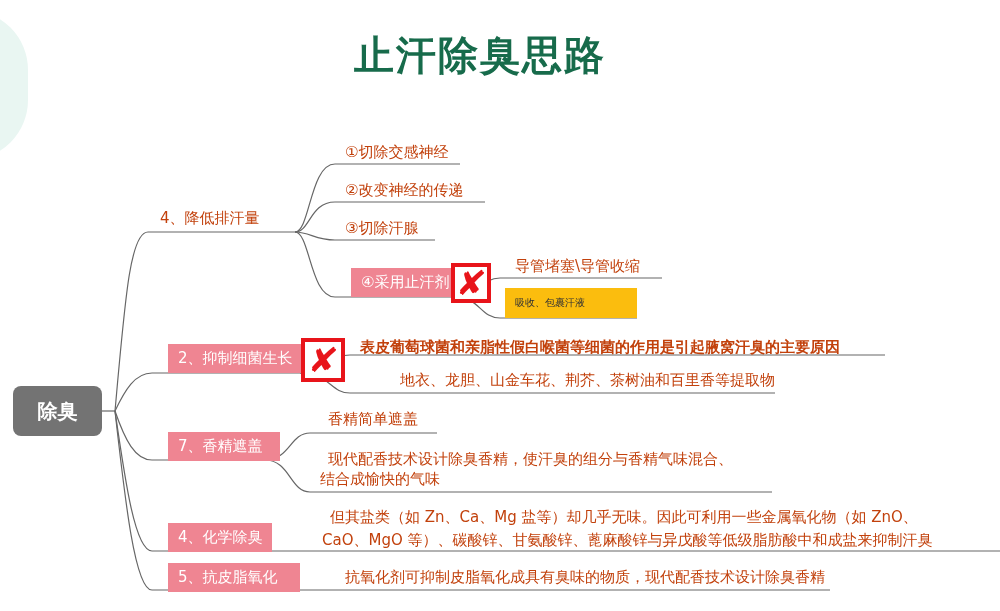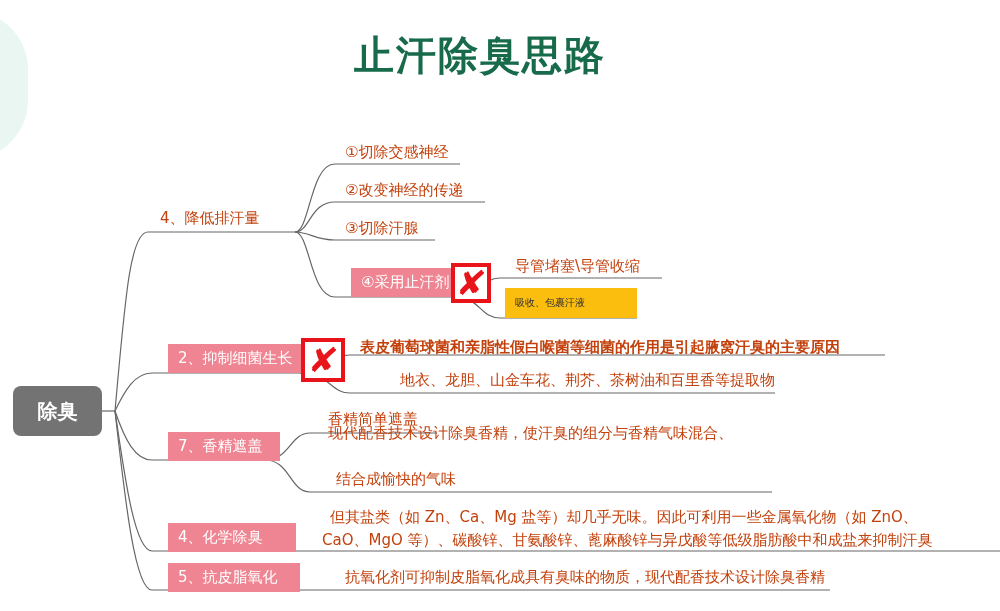--- a/index.html
+++ b/index.html
@@ -75,24 +75,24 @@
 <div class="xbox" style="left:301px;top:338px;width:44px;height:44px;">
     <span>✘</span>
   </div>
 <div class="t" style="left:360px;top:337px;font-weight:bold;">表皮葡萄球菌和亲脂性假白喉菌等细菌的作用是引起腋窝汗臭的主要原因</div>
 <div class="t" style="left:360px;top:370px;margin-left:40px;">地衣、龙胆、山金车花、荆芥、茶树油和百里香等提取物</div>
 
 <div class="pink" style="left:152px;top:432px;width:112px;height:29px;">
     <span>7、香精遮盖</span>
   </div>
 <div class="t" style="left:328px;top:409px;">香精简单遮盖</div>
-<div class="t" style="left:328px;top:423px;">现代配香技术设计除臭香精，使汗臭的组分与香精气味混合、</div>
-<div class="t" style="left:336px;top:469px;">结合成愉快的气味</div>
+<div class="t" style="left:328px;top:449px;">现代配香技术设计除臭香精，使汗臭的组分与香精气味混合、</div>
+<div class="t" style="left:320px;top:469px;">结合成愉快的气味</div>
 
-<div class="pink" style="left:152px;top:523px;width:128px;height:29px;">
+<div class="pink" style="left:152px;top:523px;width:104px;height:29px;">
     <span>4、化学除臭</span>
   </div>
 <div class="t" style="left:330px;top:507px;">但其盐类（如 Zn、Ca、Mg 盐等）却几乎无味。因此可利用一些金属氧化物（如 ZnO、</div>
 <div class="t" style="left:322px;top:530px;">CaO、MgO 等）、碳酸锌、甘氨酸锌、蓖麻酸锌与异戊酸等低级脂肪酸中和成盐来抑制汗臭</div>
 
 <div class="pink" style="left:152px;top:563px;width:132px;height:29px;">
     <span>5、抗皮脂氧化</span>
   </div>
 <div class="t" style="left:345px;top:567px;">抗氧化剂可抑制皮脂氧化成具有臭味的物质，现代配香技术设计除臭香精</div>
 

